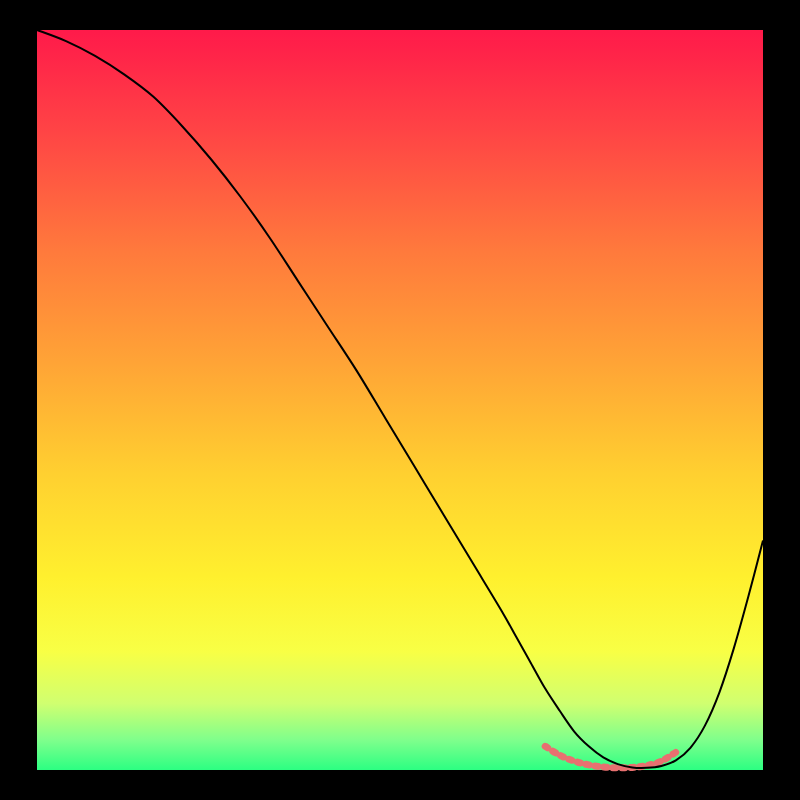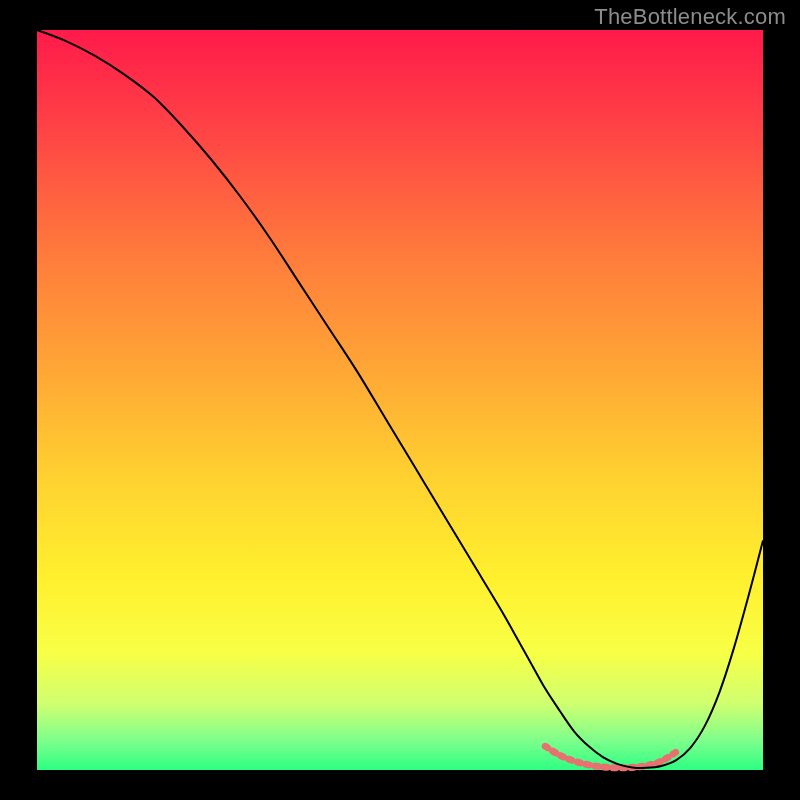--- a/index.html
+++ b/index.html
@@ -51,15 +51,14 @@
           <stop offset="91%" stop-color="#d0ff70"></stop>
           <stop offset="96%" stop-color="#7eff8c"></stop>
           <stop offset="100%" stop-color="#2cff82"></stop>
         </linearGradient>
   </defs>
   <rect id="plot-bg" fill="url(#bg-grad)" x="37" y="30" width="726" height="740"></rect>
   <path id="dash-path" fill="none" stroke-linecap="round" d="M 545.2 746.3199999999999 C 547.62 747.8, 554.88 752.7333333333332, 559.72 755.1999999999999 C 564.5600000000001 757.6666666666666, 569.4 759.5166666666667, 574.24 761.12 C 579.08 762.7233333333334, 583.92 763.8333333333334, 588.76 764.82 C 593.6 765.8066666666667, 598.4399999999999 766.5466666666666, 603.28 767.04 C 608.12 767.5333333333333, 612.96 767.7183333333332, 617.8000000000001 767.78 C 622.6400000000001 767.8416666666667, 627.4799999999999 767.7800000000001, 632.3199999999999 767.4100000000001 C 637.16 767.0400000000001, 642 766.6083333333333, 646.84 765.56 C 651.6800000000001 764.5116666666665, 656.52 763.34, 661.36 761.12 C 666.2 758.9, 673.46 753.72, 675.88 752.24" stroke="#e87070" stroke-width="7" stroke-dasharray="3 6"></path>
   <path id="curve-path" fill="none" stroke-linejoin="round" d="M 37 30 C 41.839999999999996 31.85, 56.35999999999999 36.78333333333334, 66.03999999999999 41.10000000000001 C 75.72 45.41666666666668, 85.4 50.350000000000016, 95.08 55.90000000000002 C 104.75999999999999 61.450000000000024, 114.44 67.6166666666667, 124.11999999999999 74.40000000000003 C 133.79999999999998 81.18333333333337, 143.48 87.96666666666665, 153.16 96.59999999999998 C 162.84 105.2333333333333, 172.52 115.71666666666667, 182.20000000000002 126.2 C 191.88000000000002 136.68333333333334, 201.55999999999997 147.78333333333336, 211.23999999999998 159.50000000000003 C 220.92 171.2166666666667, 230.60000000000002 183.54999999999998, 240.28000000000003 196.49999999999997 C 249.96000000000004 209.44999999999996, 259.64 223.01666666666668, 269.32 237.20000000000002 C 279 251.38333333333335, 288.68 266.79999999999995, 298.36 281.59999999999997 C 308.04 296.4, 317.72 311.2, 327.40000000000003 326 C 337.08000000000004 340.8, 346.76 354.9833333333333, 356.44 370.4 C 366.12 385.81666666666666, 375.79999999999995 402.46666666666664, 385.47999999999996 418.5 C 395.15999999999997 434.53333333333336, 404.84000000000003 450.5666666666667, 414.52000000000004 466.6000000000001 C 424.20000000000005 482.63333333333344, 433.88000000000005 498.66666666666674, 443.56000000000006 514.7 C 453.24000000000007 530.7333333333333, 462.91999999999996 546.7666666666667, 472.59999999999997 562.8 C 482.28 578.8333333333333, 494.38 598.5666666666666, 501.64 610.9 C 508.9 623.2333333333333, 511.32000000000005 628.1666666666667, 516.1600000000001 636.8000000000001 C 521.0000000000001 645.4333333333334, 525.84 654.0666666666666, 530.6800000000001 662.6999999999999 C 535.5200000000001 671.3333333333333, 540.36 680.5833333333334, 545.2 688.6 C 550.0400000000001 696.6166666666667, 554.88 703.6466666666668, 559.72 710.8000000000001 C 564.5600000000001 717.9533333333334, 569.4 725.6, 574.24 731.52 C 579.08 737.4399999999999, 583.92 742.0033333333333, 588.76 746.3199999999999 C 593.6 750.6366666666665, 598.4399999999999 754.4599999999999, 603.28 757.42 C 608.12 760.38, 612.96 762.415, 617.8000000000001 764.08 C 622.6400000000001 765.7450000000001, 627.4799999999999 766.7933333333334, 632.3199999999999 767.4100000000001 C 637.16 768.0266666666668, 642 768.0266666666666, 646.84 767.78 C 651.6800000000001 767.5333333333333, 656.52 767.1633333333334, 661.36 765.9300000000001 C 666.2 764.6966666666667, 671.04 763.4016666666666, 675.88 760.38 C 680.72 757.3583333333333, 685.56 753.5966666666666, 690.4 747.8 C 695.24 742.0033333333333, 700.08 734.8499999999999, 704.9200000000001 725.5999999999999 C 709.7600000000001 716.3499999999999, 714.5999999999999 705.25, 719.4399999999999 692.3000000000001 C 724.28 679.3500000000001, 729.1199999999999 663.9333333333333, 733.9599999999999 647.9 C 738.8 631.8666666666667, 743.64 613.9833333333333, 748.48 596.1 C 753.32 578.2166666666667, 760.58 549.8499999999999, 763 540.5999999999999" stroke="#000000" stroke-width="2"></path>
 </svg>
 
-<div class="watermark">TheBottleneck.com</div>
 
 </div>
 
 </body></html>

